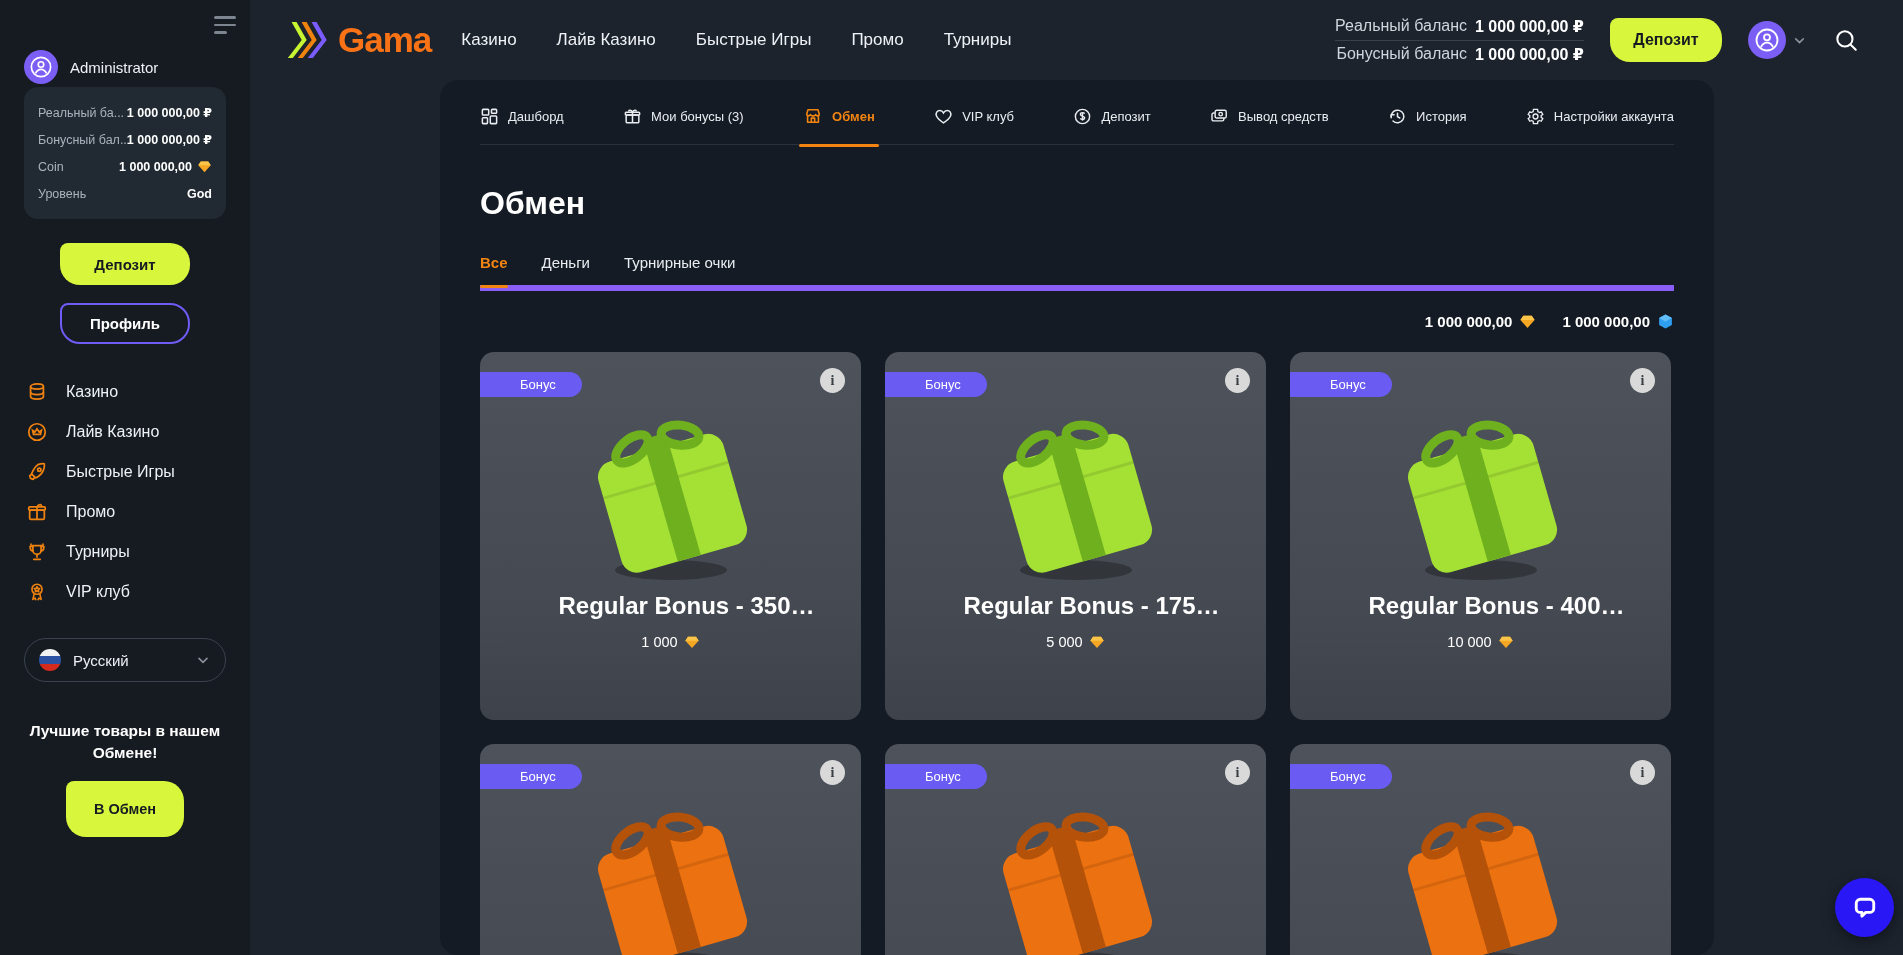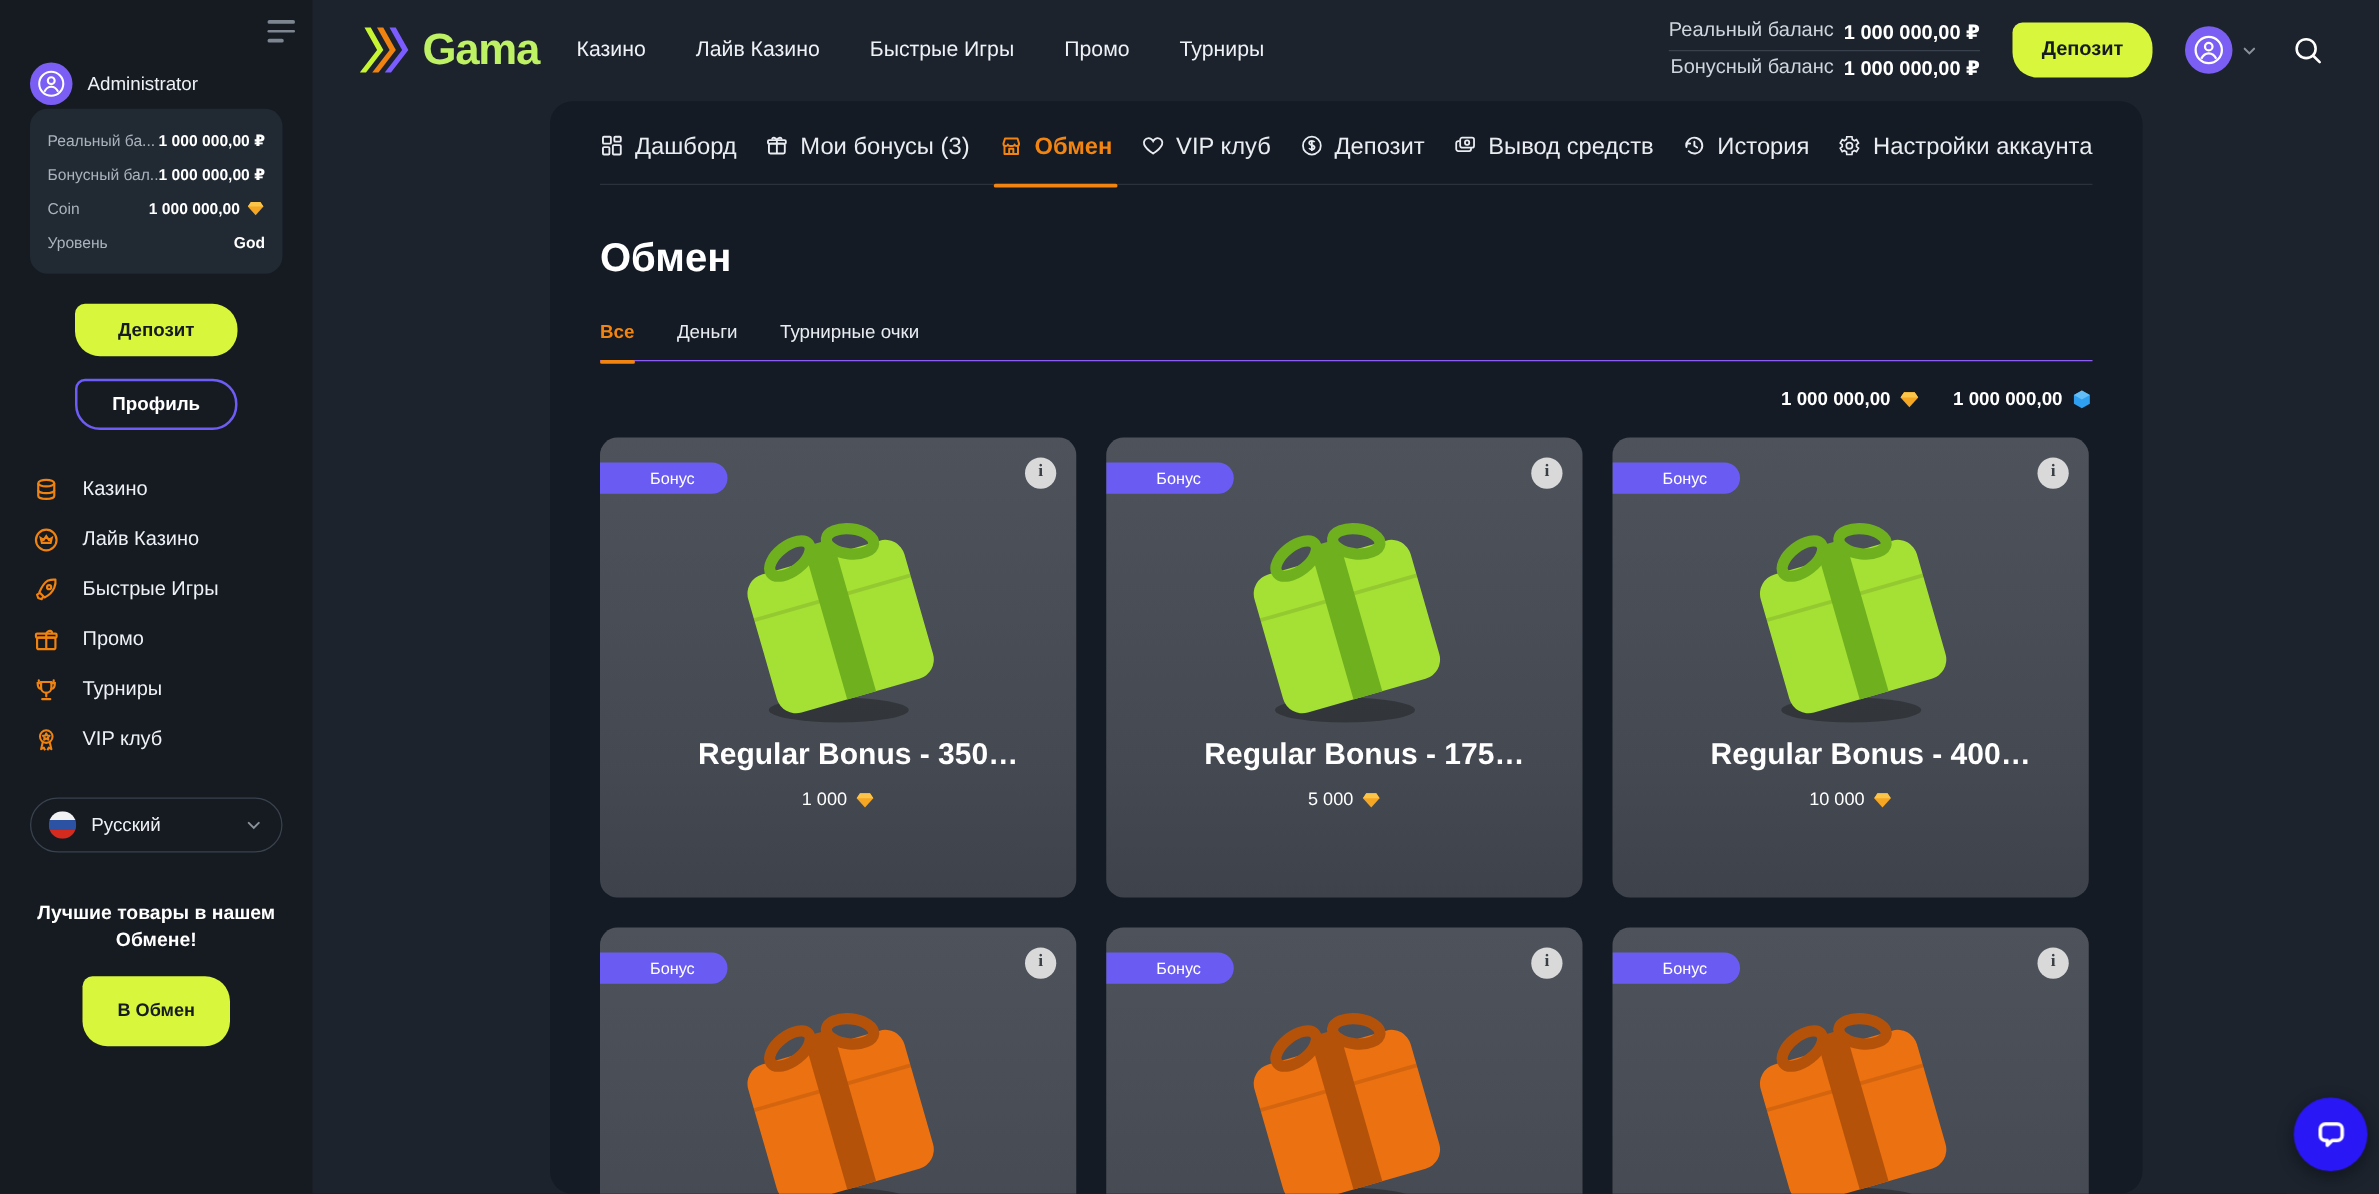--- a/index.html
+++ b/index.html
@@ -47,45 +47,45 @@
   .flag { width:22px; height:22px; border-radius:50%; overflow:hidden; display:flex; flex-direction:column; }
   .flag i { flex:1; } .flag i:nth-child(1){background:#f2f2f2;} .flag i:nth-child(2){background:#2b52a3;} .flag i:nth-child(3){background:#d52b1e;}
   .lang-label { font-size:15px; color:#eef1f5; flex:1; }
   .promo-text { margin-top:38px; text-align:center; font-weight:bold; font-size:15.5px; line-height:1.45; color:#fff; }
   .sb-exchange { width:118px; height:56px; margin:16px auto 0 auto; font-size:14.5px; }
 
   
   .main { flex:1; display:flex; flex-direction:column; }
   .header { height:100px; display:flex; align-items:center; padding:0 44px 0 38px; }
   .logo { display:flex; align-items:center; gap:8px; cursor:pointer; }
-  .logo-text { font-size:35px; font-weight:800; color:#bef264; letter-spacing:-1px; }
+  .logo-text { font-size:35px; font-weight:800; color:#f97316; letter-spacing:-1px; }
   .nav { display:flex; gap:40px; margin-left:30px; }
   .nav-item { font-size:17px; color:#eef1f5; cursor:pointer; }
   .header-right { margin-left:auto; display:flex; align-items:center; gap:26px; }
   .hdr-balances { text-align:right; font-size:16px; }
   .hdr-bal-row { display:flex; justify-content:flex-end; gap:8px; padding:4px 0; }
   .hdr-bal-row + .hdr-bal-row { border-top:1px solid #39414c; }
   .hdr-bal-label { color:#cfd5dc; }
   .hdr-bal-value { color:#fff; font-weight:bold; }
   .hdr-deposit { width:112px; height:44px; font-size:16px; }
   .hdr-user { display:flex; align-items:center; gap:6px; cursor:pointer; }
   .hdr-avatar { width:38px; height:38px; }
   .search-btn { cursor:pointer; }
 
   
   .panel {
     margin-left:190px; width:1274px; background:#151b24;
     border-radius:18px; padding:26px 40px 40px 40px; min-height:860px;
   }
   .tabs { display:flex; justify-content:space-between; align-items:center; border-bottom:1px solid #2b323d; padding-bottom:18px; position:relative; }
-  .tab { display:flex; gap:9px; font-size:19px; color:#e9edf2; cursor:pointer; position:relative; }
+  .tab { display:flex; align-items:center; gap:9px; font-size:13px; color:#e9edf2; cursor:pointer; position:relative; }
   .tab.active { color:#f28411; font-weight:bold; }
   .tab.active::after { content:""; position:absolute; left:-4px; right:-4px; bottom:-21px; height:3px; background:#f28411; border-radius:2px; }
   .page-title { font-size:32px; font-weight:bold; color:#fff; margin-top:40px; }
-  .filters { display:flex; gap:34px; margin-top:32px; border-bottom:1px solid #8b5cf6; padding-bottom:14px; }
+  .filters { display:flex; gap:34px; margin-top:32px; border-bottom:6px solid #8b5cf6; padding-bottom:14px; }
   .filter { font-size:15px; color:#e9edf2; cursor:pointer; position:relative; }
   .filter.active { color:#f28411; font-weight:bold; }
   .filter.active::after { content:""; position:absolute; left:0; right:0; bottom:-17px; height:3px; background:#f28411; border-radius:2px; }
   .shop-balances { display:flex; justify-content:flex-end; gap:26px; align-items:center; margin-top:22px; font-size:15px; font-weight:bold; color:#fff; }
   .shop-bal { display:flex; align-items:center; gap:7px; }
 
   .cards { display:grid; grid-template-columns:repeat(3,381px); gap:24px; margin-top:22px; }
   .card {
     width:381px; height:368px; border-radius:14px; position:relative;
     background:linear-gradient(180deg,#4d525b 0%,#454a52 70%,#3e434b 100%);

